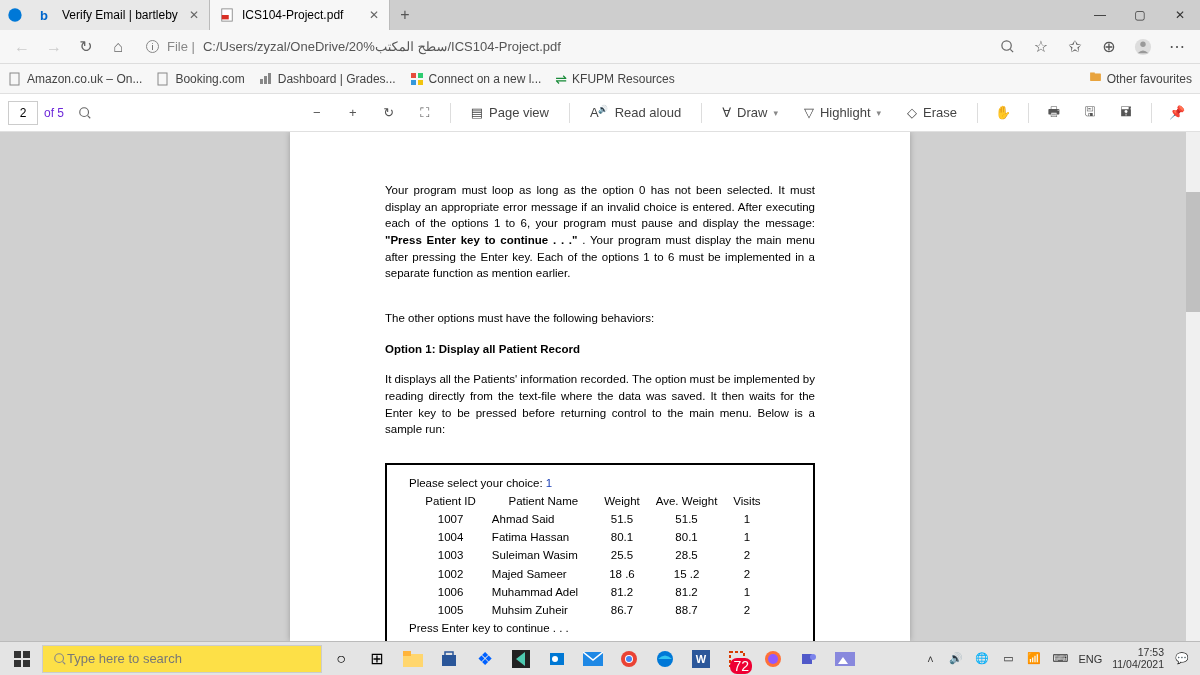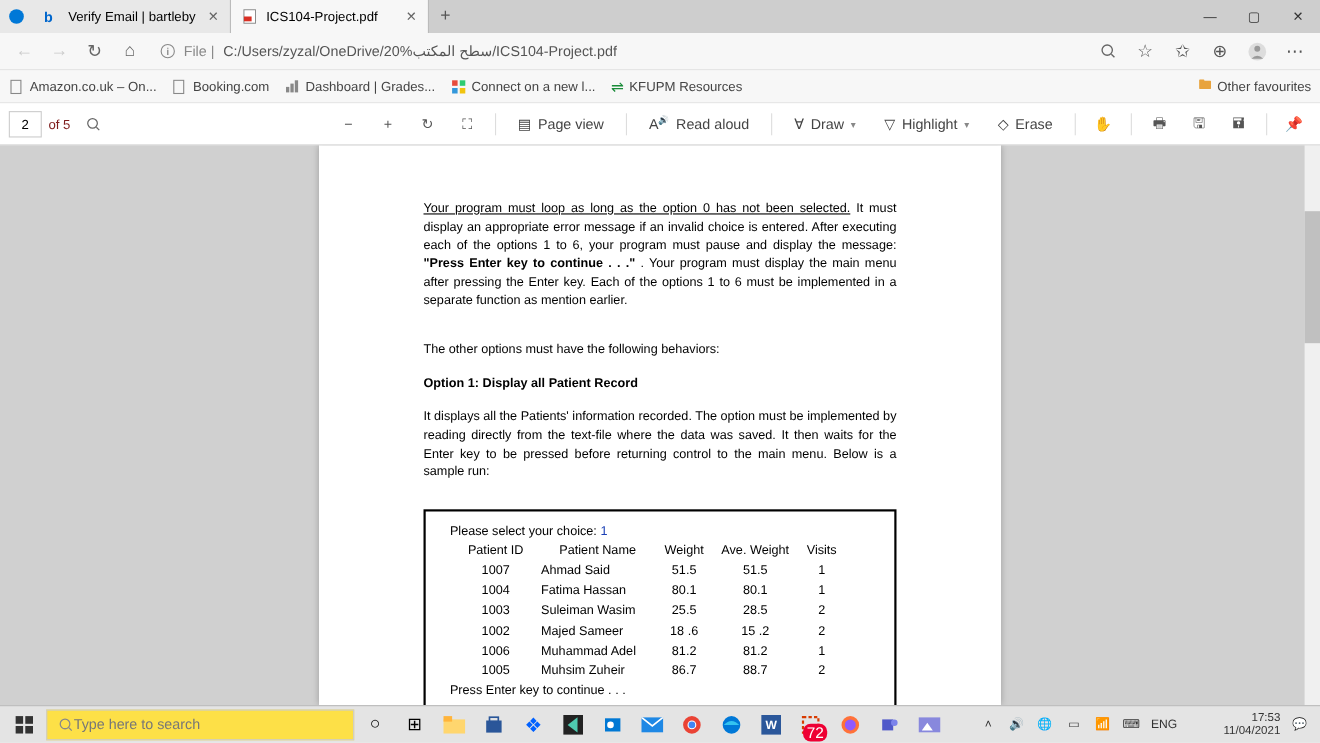--- a/index.html
+++ b/index.html
@@ -29,49 +29,49 @@
 
 .bookmarks { height: 30px; display: flex; align-items: center; padding: 0 8px; gap: 14px; background: #f7f7f7; border-bottom: 1px solid #e0e0e0; font-size: 12px; }
 .bookmark { display: flex; align-items: center; gap: 5px; color: #444; }
 .bookmark-icon { width: 14px; height: 14px; }
 .other-fav { margin-left: auto; }
 
 
 .pdf-toolbar { height: 38px; display: flex; align-items: center; padding: 0 8px; background: #fff; border-bottom: 1px solid #e0e0e0; font-size: 13px; gap: 6px; }
 .page-box { display: flex; align-items: center; gap: 6px; }
 .page-input { width: 30px; height: 24px; border: 1px solid #ccc; text-align: center; font-size: 12px; }
-.page-of { font-size: 12px; color: #7f1d1d; }
+.page-of { font-size: 12px; color: #6d28d9; }
 .tb-icon { width: 30px; height: 30px; display: flex; align-items: center; justify-content: center; color: #555; }
 .tb-spacer { flex: 1; }
 .tb-btn { display: flex; align-items: center; gap: 6px; padding: 0 10px; height: 30px; color: #444; font-size: 13px; }
 .tb-sep { width: 1px; height: 20px; background: #ddd; margin: 0 4px; }
 .chev { font-size: 9px; color: #888; }
 
 
 .pdf-area { position: absolute; top: 132px; bottom: 34px; left: 0; right: 0; background: #d0d0d0; overflow: hidden; }
 .pdf-page { position: absolute; left: 290px; top: 0; width: 620px; height: 100%; background: #fff; box-shadow: 0 0 6px rgba(0,0,0,0.25); padding: 50px 95px; }
 .pdf-text { font-family: "Times New Roman", serif; font-size: 11.5px; line-height: 1.45; text-align: justify; color: #000; }
-.pdf-text .underline { text-decoration: underline; }
+.pdf-text .underline { }
 .pdf-text p { margin-bottom: 14px; }
 .pdf-text .bold { font-weight: bold; }
 .sample-box { border: 2.5px solid #000; padding: 10px 22px; margin-top: 25px; font-family: "Times New Roman", serif; font-size: 11.5px; line-height: 1.4; }
 .sample-table { font-family: "Times New Roman", serif; font-size: 11.5px; }
 .sample-table td { padding: 0 14px 0 0; white-space: nowrap; text-align: center; }
 .sample-table td:nth-child(2) { text-align: left; padding-right: 24px; }
 .scrollbar { position: absolute; right: 0; top: 0; bottom: 0; width: 14px; background: #f0f0f0; }
 .scroll-thumb { position: absolute; width: 14px; background: #c0c0c0; }
 
 
 .taskbar { position: absolute; bottom: 0; left: 0; right: 0; height: 34px; background: #e4e4e4; display: flex; align-items: center; padding: 0 4px; gap: 2px; border-top: 1px solid #bbb; }
 .start-btn { width: 36px; height: 30px; display: flex; align-items: center; justify-content: center; }
 .search-box { width: 280px; height: 28px; background: #fde047; border: 1px solid #ccc; display: flex; align-items: center; padding: 0 10px; font-size: 13px; color: #777; }
 .tb-app { width: 34px; height: 30px; display: flex; align-items: center; justify-content: center; position: relative; }
 .tray { margin-left: auto; display: flex; align-items: center; gap: 10px; padding-right: 6px; font-size: 11px; color: #333; }
 .tray-icon { width: 16px; height: 16px; display: flex; align-items: center; justify-content: center; }
-.clock { text-align: right; line-height: 1.1; font-size: 10.5px; margin-left: 32px; }
+.clock { text-align: right; line-height: 1.1; font-size: 10.5px; }
 .badge { position: absolute; bottom: 0; right: 2px; background: #e03; color: #fff; font-size: 14px; border-radius: 7px; padding: 0 3px; }
 </style>
 </head>
 <body>
 
 <div class="titlebar">
   <div class="titlebar-left">
     <div class="edge-icon">
       <svg viewBox="0 0 24 24">
           <circle cx="12" cy="12" r="10" fill="#0078d7"></circle>

